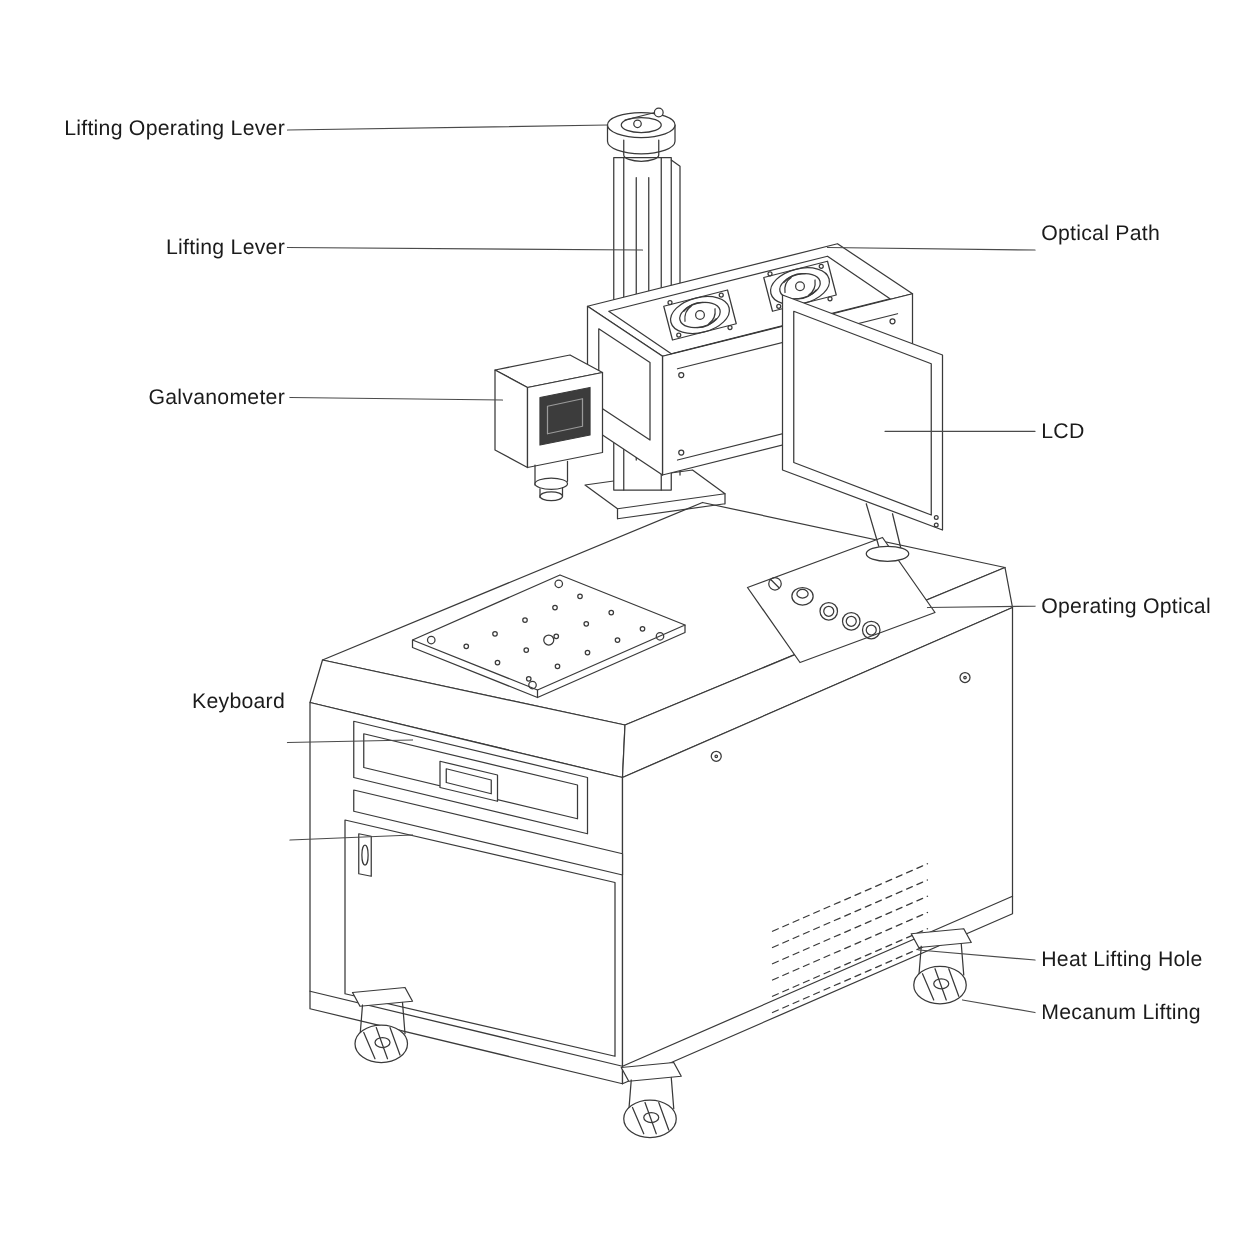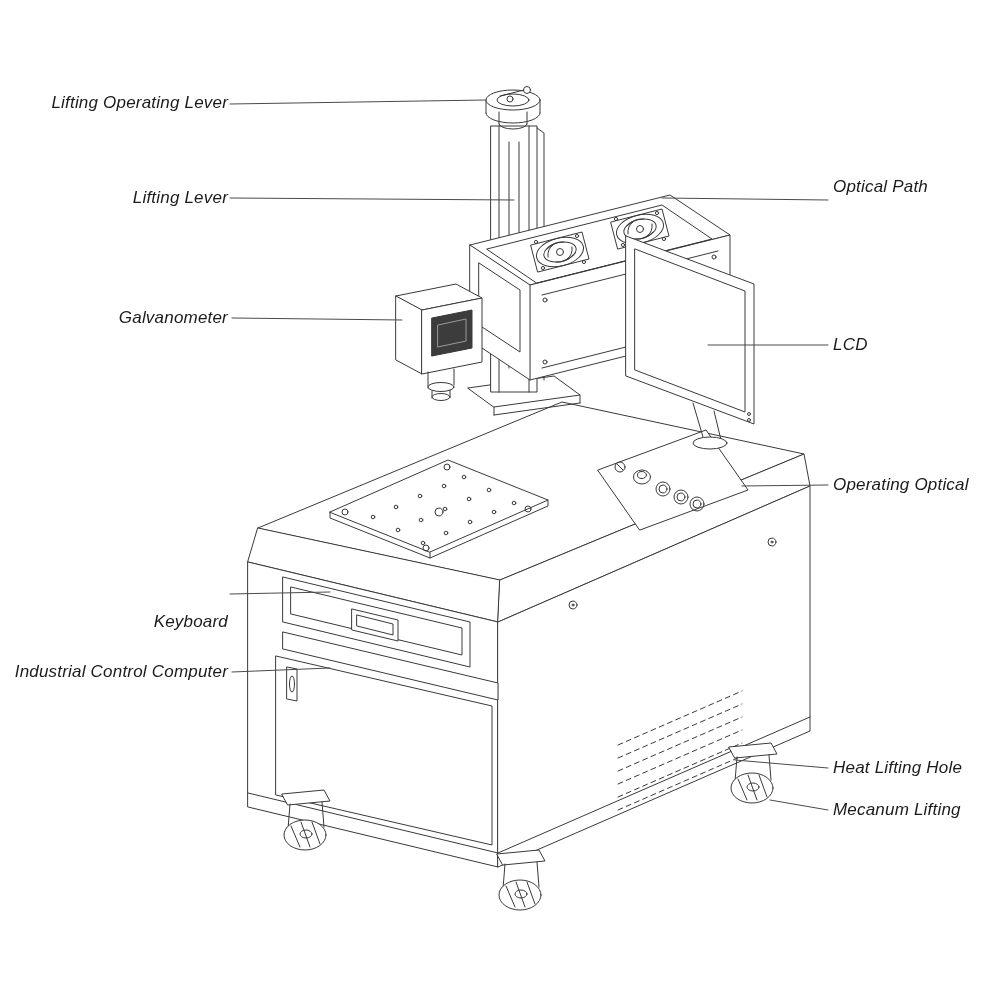--- a/index.html
+++ b/index.html
@@ -1,18 +1,18 @@
 <!DOCTYPE html>
 <html><head>
 <meta charset="utf-8">
 <style>
   html,body{margin:0;padding:0;background:#fff;}
   .stage{
     position:relative;width:1000px;height:996px;background:#ffffff;
-    font-family:"Liberation Sans",sans-serif;overflow:hidden;font-style:italic;
+    font-family:"Liberation Sans",sans-serif;overflow:hidden;
   }
   .stage svg{position:absolute;left:0;top:0;}
   .lbl{
     position:absolute;font-size:17px;line-height:22px;color:#1b1b1b;
     white-space:nowrap;letter-spacing:.2px;
   }
   .lbl.left{text-align:right;}
 </style>
 </head>
 <body>
@@ -204,23 +204,22 @@
       </g>
     </g>
   </svg>
 
   <div class="lbl left" style="top:92px;right:772px">Lifting Operating Lever</div>
 
   <div class="lbl left" style="top:187px;right:772px">Lifting Lever</div>
 
   <div class="lbl left" style="top:307px;right:772px">Galvanometer</div>
 
-  <div class="lbl left" style="top:611px;right:772px">Keyboard</div>
-
-  <div class="lbl left" style="top:661px;right:772px">Industrial Control Computer</div>
+  <div class="lbl left" style="top:550px;right:772px">Keyboard</div>
+
 
   <div class="lbl" style="top:176px;left:833px">Optical Path</div>
 
   <div class="lbl" style="top:334px;left:833px">LCD</div>
 
   <div class="lbl" style="top:474px;left:833px">Operating Optical</div>
 
   <div class="lbl" style="top:757px;left:833px">Heat Lifting Hole</div>
 
   <div class="lbl" style="top:799px;left:833px">Mecanum Lifting</div>

